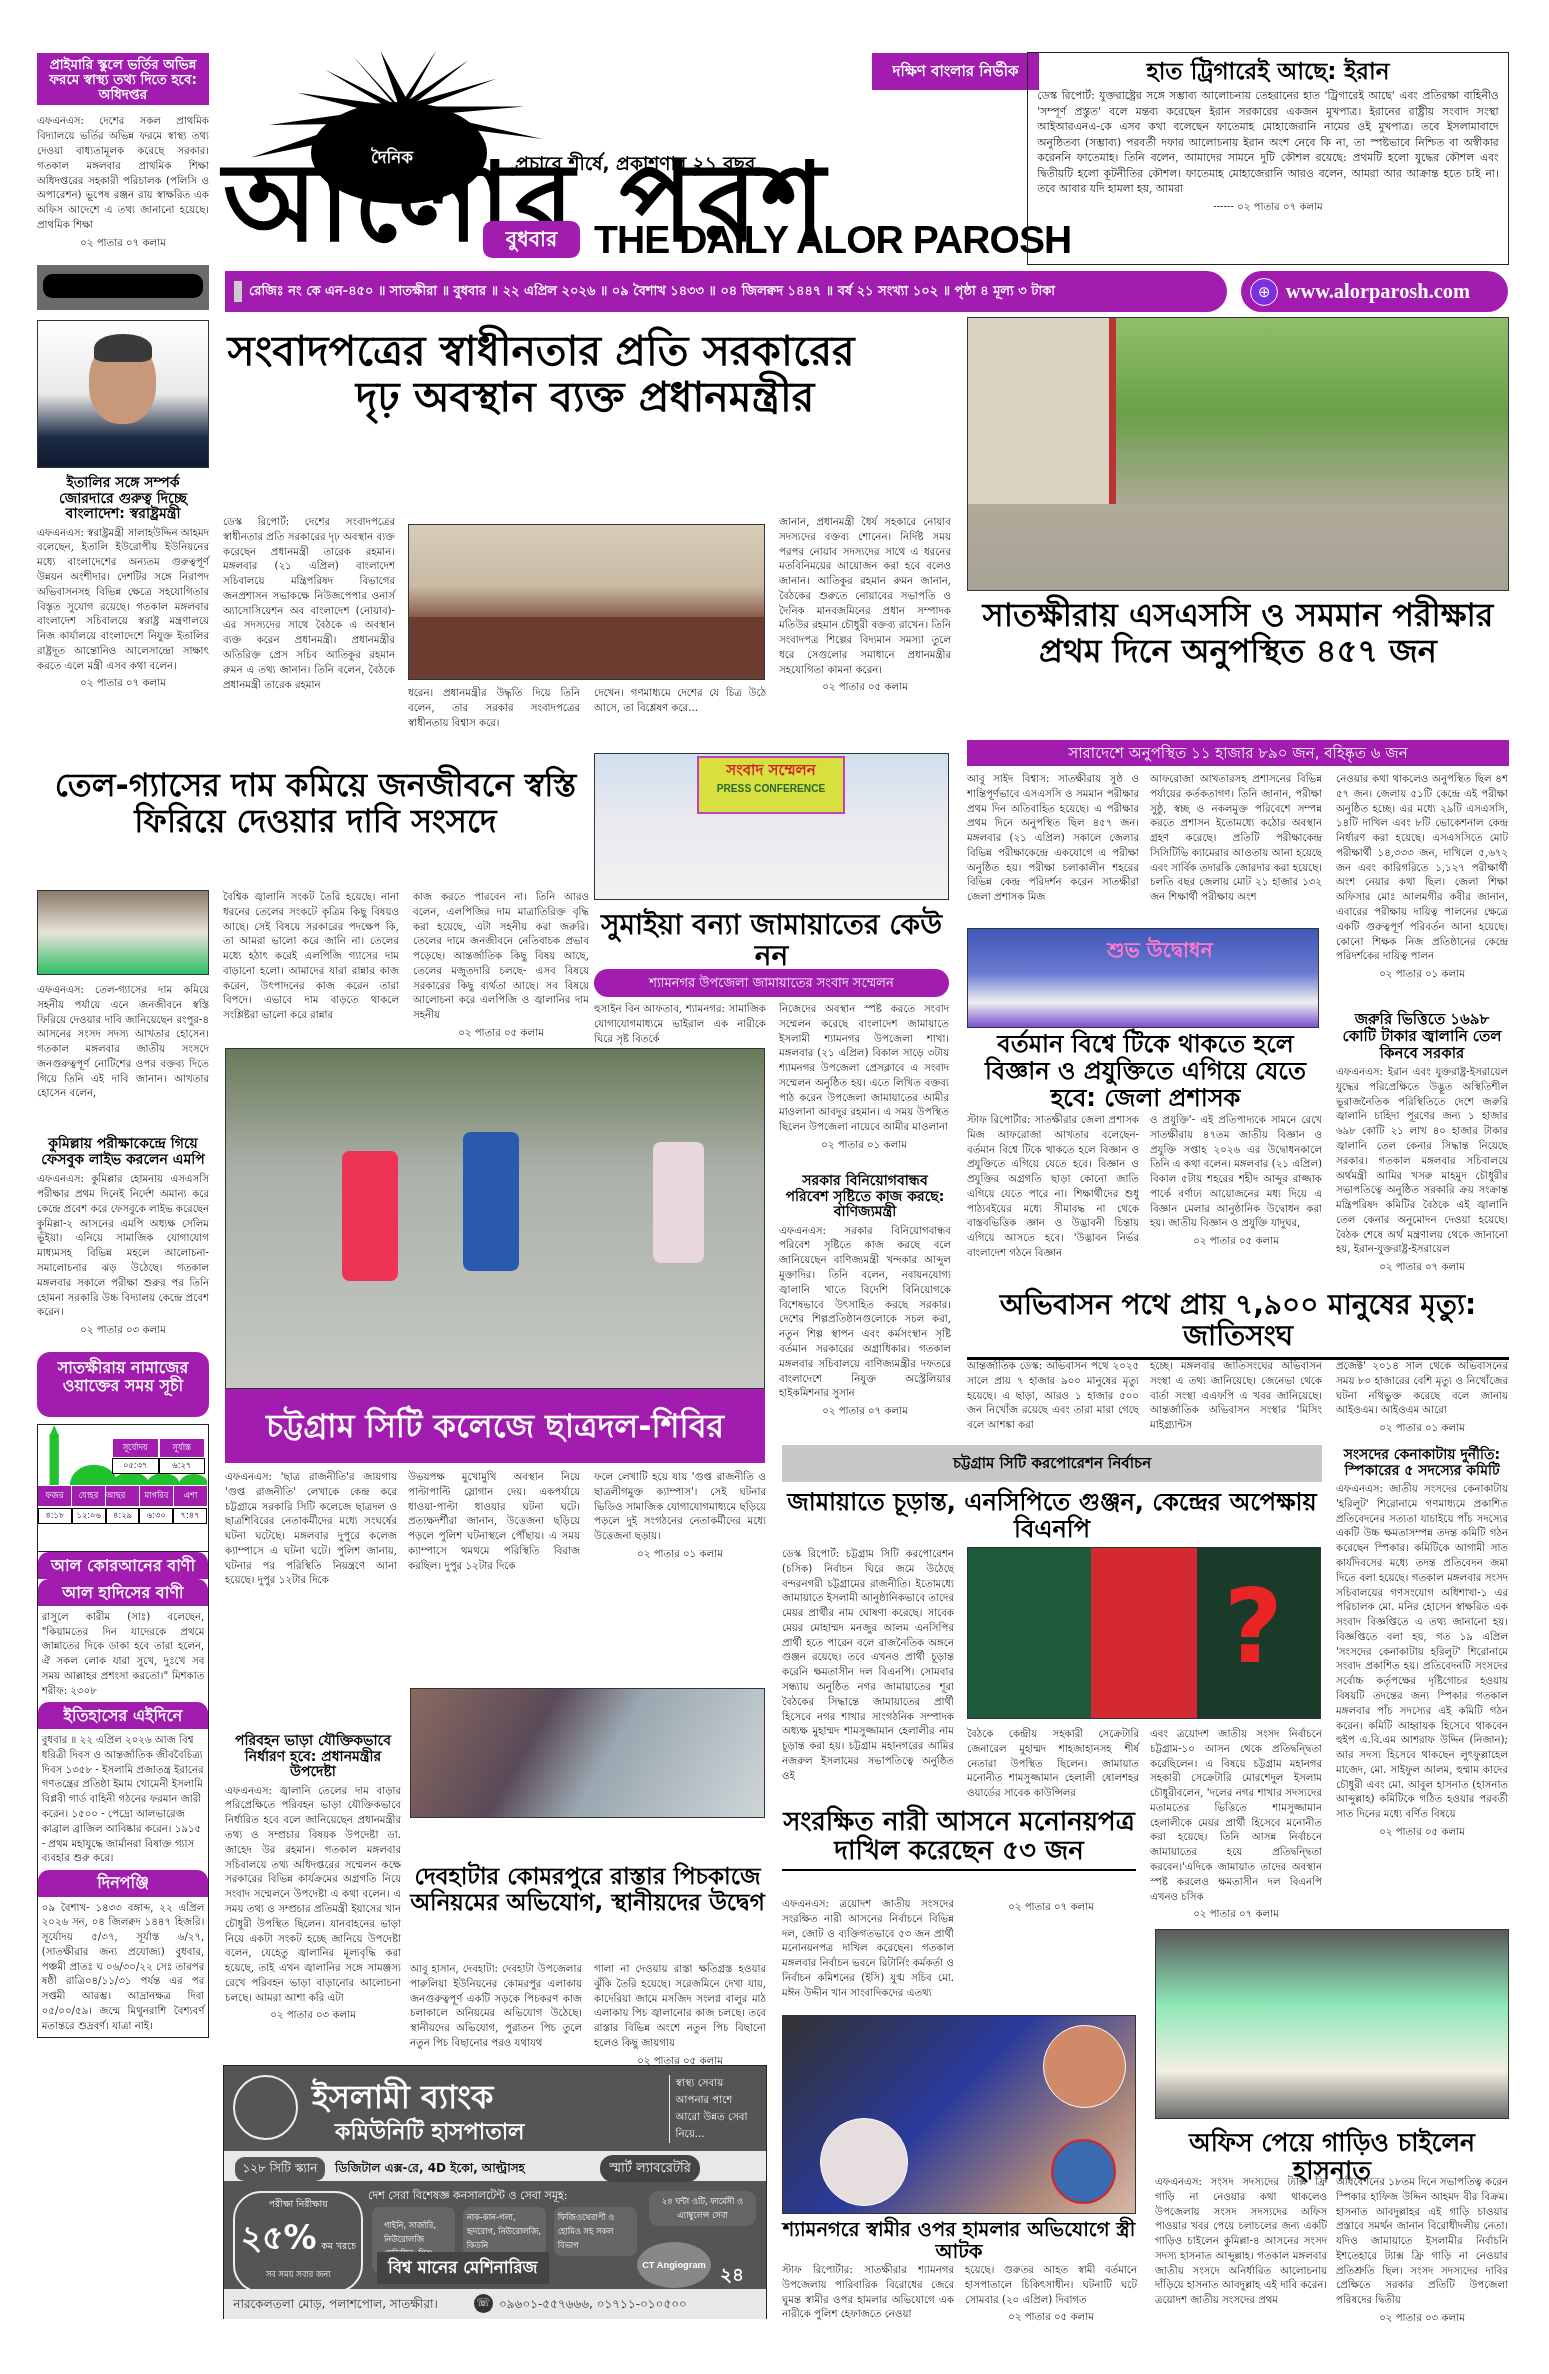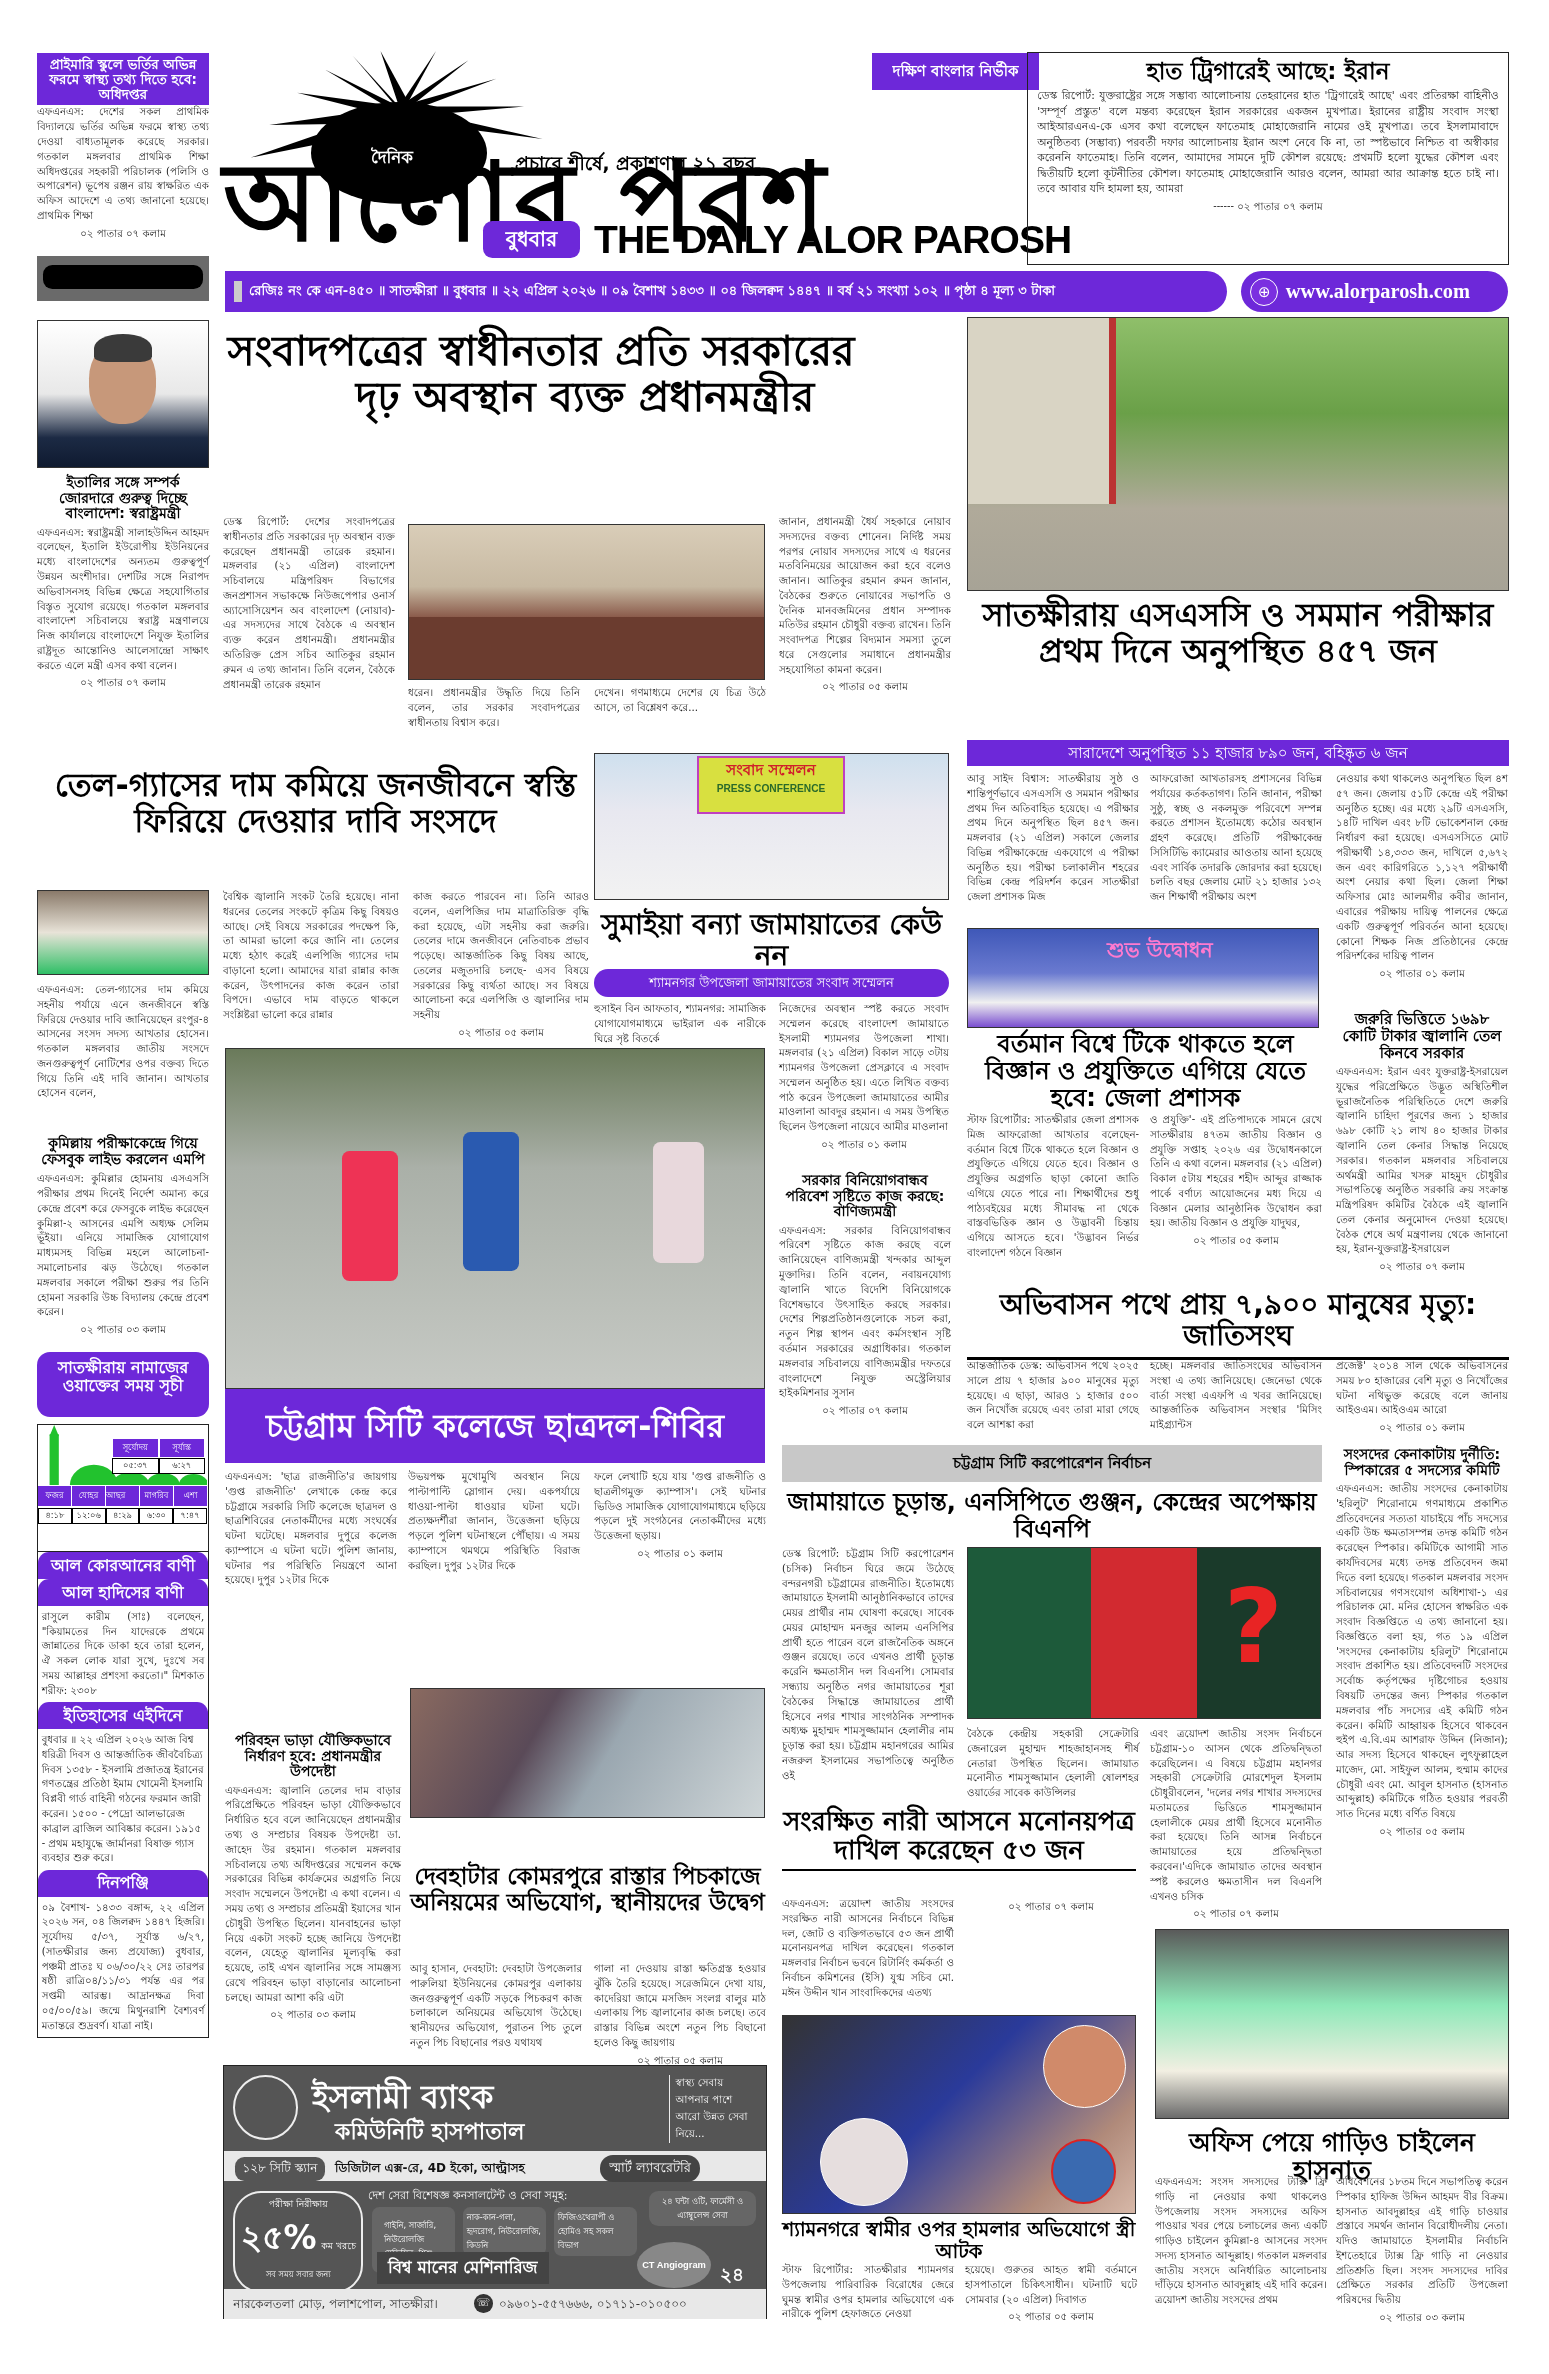--- a/index.html
+++ b/index.html
@@ -1,29 +1,29 @@
 <!DOCTYPE html>
 <html style="font-size:15px"><head>
 <meta charset="utf-8">
 <style>
 *{box-sizing:border-box;margin:0;padding:0}
 body{width:1550px;height:2375px;background:#fff;font-family:"DejaVu Sans",sans-serif;color:#111;position:relative;overflow:hidden}
 .abs{position:absolute}
-.blk{background:#6d28d9;color:#fff}
+.blk{background:#a21caf;color:#fff}
 .head{font-family:"DejaVu Sans",sans-serif;font-weight:bold;line-height:1.12;text-align:center;color:#000}
 .body{font-family:"DejaVu Serif",serif;font-size:11.6px;line-height:1.45;text-align:justify;color:#222}
 .cont{font-family:"DejaVu Serif",serif;font-size:11px;text-align:center;color:#222;margin-top:1.9px}
 .photo{border:0.9px solid #333;overflow:hidden}
 </style>
 </head>
 <body>
 
 <div class="abs" style="left:37px;top:53px;width:172px">
   <div class="blk head" style="font-size:13.4px;color:#fff;padding:3.7px 2.8px;">প্রাইমারি স্কুলে ভর্তির অভিন্ন ফরমে স্বাস্থ্য তথ্য দিতে হবে: অধিদপ্তর</div>
-  <div class="body" style="font-size:10.2px;margin-top:0">এফএনএস: দেশের সকল প্রাথমিক বিদ্যালয়ে ভর্তির অভিন্ন ফরমে স্বাস্থ্য তথ্য দেওয়া বাধ্যতামূলক করেছে সরকার। গতকাল মঙ্গলবার প্রাথমিক শিক্ষা অধিদপ্তরের সহকারী পরিচালক (পলিসি ও অপারেশন) ভূপেষ রঞ্জন রায় স্বাক্ষরিত এক অফিস আদেশে এ তথ্য জানানো হয়েছে। প্রাথমিক শিক্ষা</div>
+  <div class="body" style="font-size:10.2px;margin-top:9px">এফএনএস: দেশের সকল প্রাথমিক বিদ্যালয়ে ভর্তির অভিন্ন ফরমে স্বাস্থ্য তথ্য দেওয়া বাধ্যতামূলক করেছে সরকার। গতকাল মঙ্গলবার প্রাথমিক শিক্ষা অধিদপ্তরের সহকারী পরিচালক (পলিসি ও অপারেশন) ভূপেষ রঞ্জন রায় স্বাক্ষরিত এক অফিস আদেশে এ তথ্য জানানো হয়েছে। প্রাথমিক শিক্ষা</div>
   <div class="cont" style="font-size:10.2px">০২ পাতার ০৭ কলাম</div>
   <div style="margin-top:13px;height:45px;background:#6a6a6a;padding:9.3px 5.6px;">
     <div style="background:#000;height:24px;border-radius:9.3px"></div>
   </div>
 </div>
 
 <div class="abs" style="left:223px;top:51px;width:937px;height:213px">
   <svg class="abs" style="left:0;top:0" width="352" height="176" viewBox="0 0 380 190">
     <g fill="#000">
       <polygon points="190,60 170,0 200,55"></polygon>

